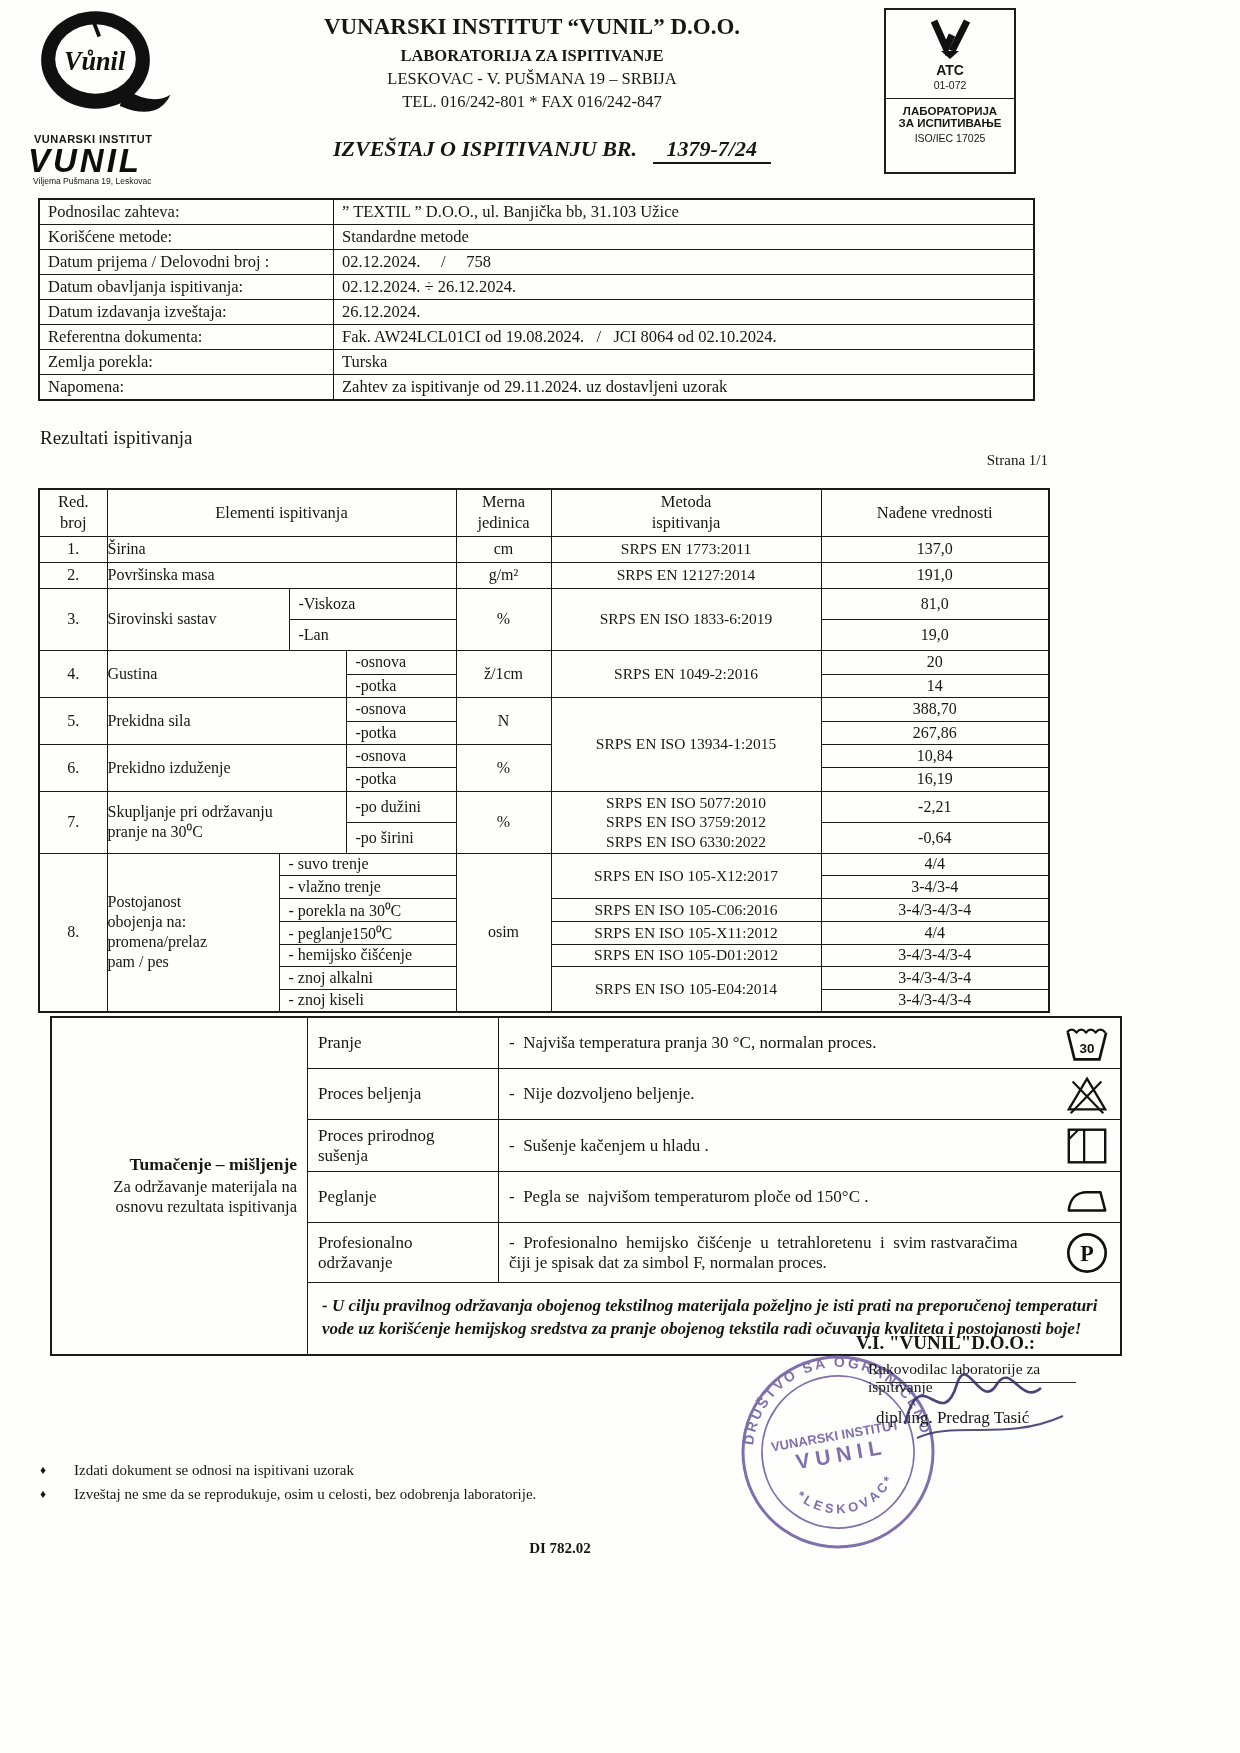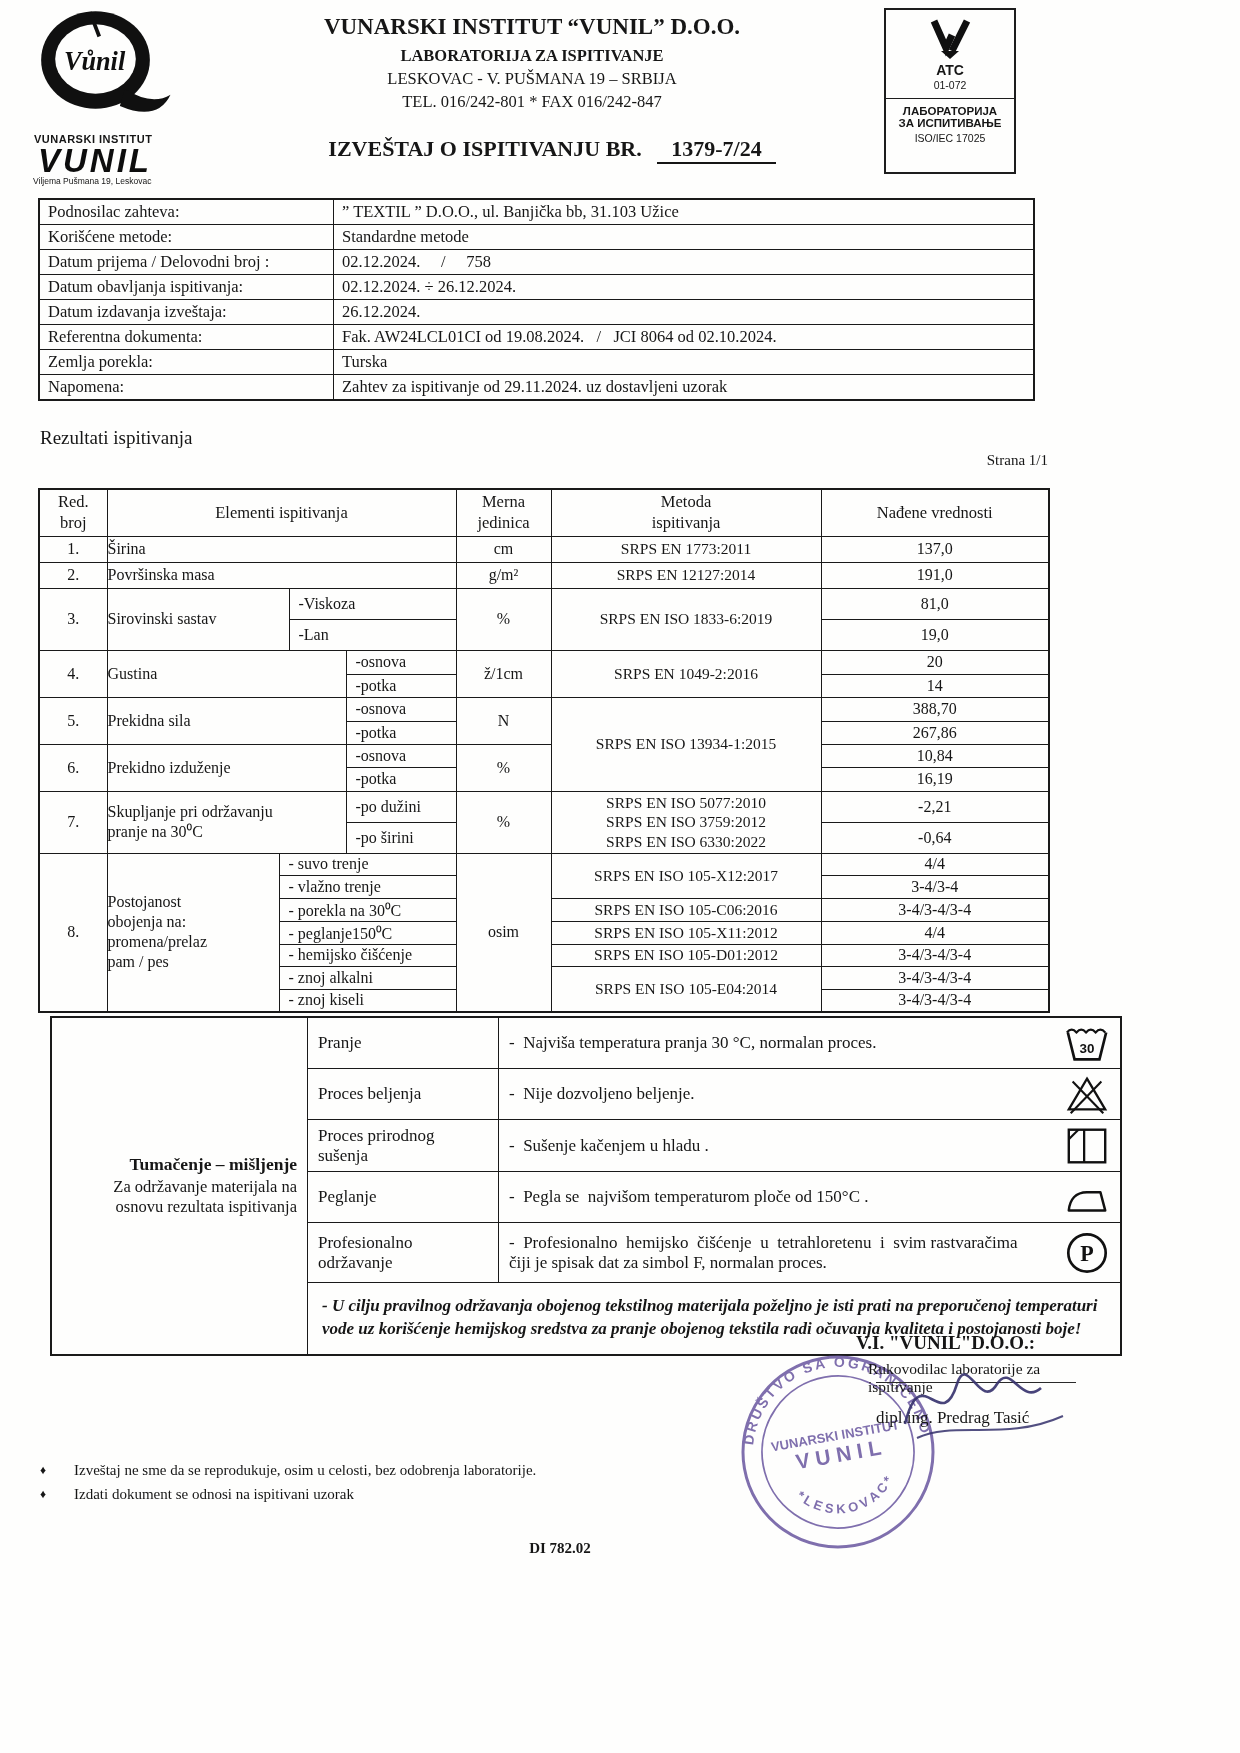--- a/index.html
+++ b/index.html
@@ -2,28 +2,28 @@
 <html><head>
 <meta charset="utf-8">
 <style>
   html,body{margin:0;padding:0;}
   body{width:1240px;height:1753px;position:relative;background:#fefefdff;font-family:"Liberation Serif",serif;color:#161616;}
   .abs{position:absolute;}
 
   
   .logo-wrap{left:28px;top:8px;width:215px;}
   .logo-institute{font-family:"Liberation Sans",sans-serif;font-size:11px;font-weight:bold;letter-spacing:.5px;margin:3px 0 0 6px;}
-  .logo-name{font-family:"Liberation Sans",sans-serif;font-size:33px;font-weight:bold;font-style:italic;letter-spacing:3px;line-height:.95;margin-left:10px;color:#0d0d0d;}
+  .logo-name{font-family:"Liberation Sans",sans-serif;font-size:33px;font-weight:bold;font-style:italic;letter-spacing:3px;line-height:.95;margin-left:0;color:#0d0d0d;}
   .logo-addr{font-family:"Liberation Sans",sans-serif;font-size:8.5px;margin-left:5px;}
   .hdr-center{left:252px;top:14px;width:560px;text-align:center;}
   .hdr-org{font-size:23px;font-weight:bold;}
   .hdr-lab{font-size:16.5px;font-weight:bold;margin-top:6px;}
   .hdr-addr{font-size:16.5px;margin-top:3px;}
   .hdr-tel{font-size:16.5px;margin-top:3px;}
-  .report-line{left:252px;top:136px;width:600px;text-align:center;font-size:22px;font-weight:bold;}
+  .report-line{left:252px;top:136px;width:600px;text-align:center;font-size:22px;font-weight:bold;font-style:italic;}
   .report-no{display:inline-block;border-bottom:2.5px solid #151515;padding:0 14px;margin-left:10px;}
 
   .accred{left:884px;top:8px;width:128px;height:162px;border:2px solid #1d1d1d;text-align:center;font-family:"Liberation Sans",sans-serif;}
   .accred svg{display:block;margin:8px auto 0;}
   .accred-atc{font-size:14px;font-weight:bold;margin-top:2px;}
   .accred-num{font-size:10.5px;margin-top:1px;}
   .accred-div{border-top:1.5px solid #1d1d1d;margin:7px 0 6px;}
   .accred-l1,.accred-l2{font-size:11.5px;font-weight:bold;}
   .accred-l3{font-size:10.5px;margin-top:3px;}
 
@@ -390,17 +390,17 @@
     <textPath href="#arcBot" xlink:href="#arcBot" startOffset="50%">* L E S K O V A C *</textPath>
   </text>
 </svg>
 
 <svg class="abs squiggle" width="180" height="115" viewBox="0 0 180 115">
   <path d="M12 88 C 28 22, 48 100, 64 48 C 74 16, 88 76, 104 48 C 118 26, 128 70, 148 52" fill="none" stroke="#34306b" stroke-width="2.6" opacity="0.9"></path>
   <path d="M24 102 C 62 84, 112 106, 170 80" fill="none" stroke="#34306b" stroke-width="2" opacity="0.85"></path>
 </svg>
 
 <div class="abs footnotes">
+  <div><span class="b">♦</span><span>Izdati dokument se odnosi na ispitivani uzorak</span></div>
   <div><span class="b">♦</span><span>Izveštaj ne sme da se reprodukuje, osim u celosti, bez odobrenja laboratorije.</span></div>
-  <div><span class="b">♦</span><span>Izdati dokument se odnosi na ispitivani uzorak</span></div>
 </div>
 
 <div class="abs doc-code">DI 782.02</div>
 
 </body></html>

